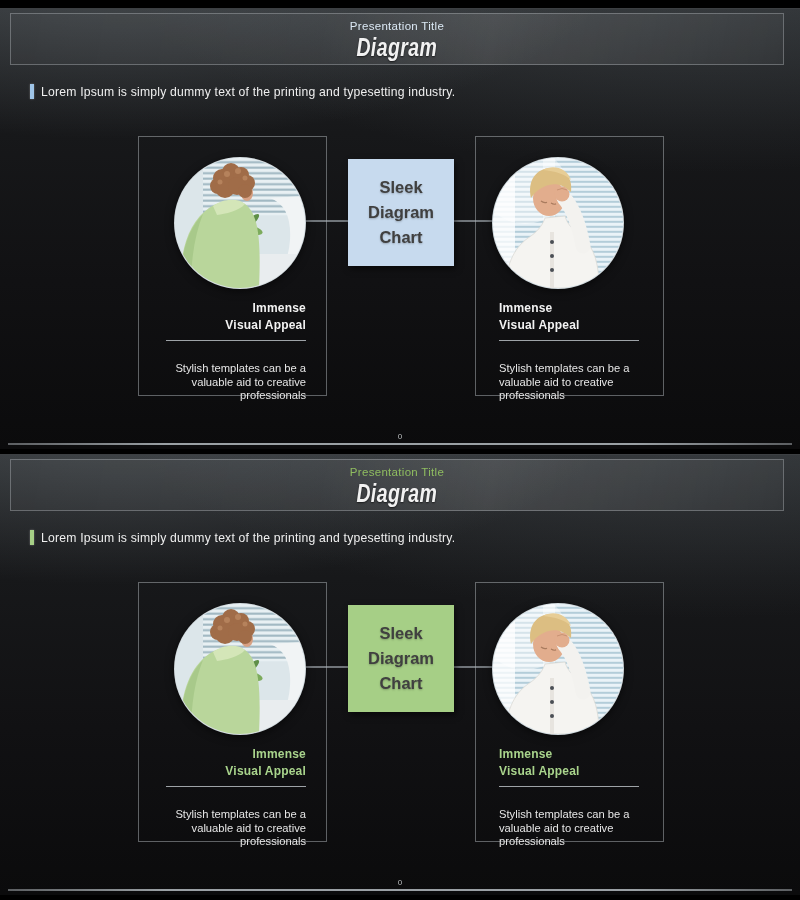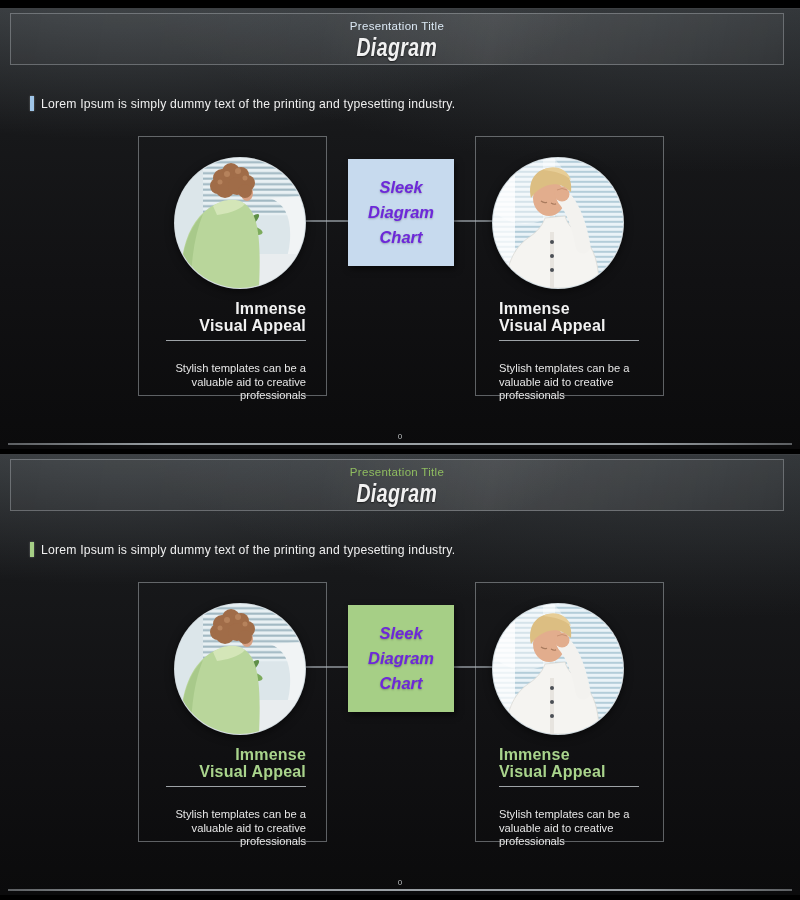--- a/index.html
+++ b/index.html
@@ -27,21 +27,21 @@
   }
   .pretitle{
     margin-top:6px;font-size:11.5px;letter-spacing:0.3px;color:var(--pretitle,#dbe8f4);
   }
   .slide-title{
     display:inline-block;margin-top:1px;font-size:25px;font-weight:bold;font-style:italic;
     color:var(--title,#f2f2f2);transform:scaleX(0.78);letter-spacing:0.5px;
     text-shadow:0 1px 2px rgba(0,0,0,0.6);
   }
 
-  .intro-row{position:absolute;left:30px;top:86px;height:17px;display:flex;align-items:center;}
+  .intro-row{position:absolute;left:30px;top:74px;height:17px;display:flex;align-items:center;}
   .intro-bar{width:4px;height:15px;background:var(--bar,#9fc5e8);margin-right:7px;box-shadow:0 0 2px rgba(255,255,255,0.4);}
   .intro-text{font-size:12.2px;color:#efefef;letter-spacing:0.2px;}
 
   .connector{position:absolute;left:240px;top:211px;width:318px;height:2px;background:#70757a;}
 
   .card{
     position:absolute;top:127px;width:187px;height:258px;
     border:1px solid rgba(175,181,186,0.5);
   }
   .card.left{left:138px;}
@@ -53,36 +53,36 @@
     top:148px;background:#dfe8ec;
   }
   .photo-circle.pc-left{left:174px;}
   .photo-circle.pc-right{left:492px;}
   .photo-circle svg{display:block;width:100%;height:100%;}
 
   .card-text{position:absolute;top:163px;}
   .card.left .card-text{left:12px;right:20px;text-align:right;}
   .card.right .card-text{left:23px;right:10px;text-align:left;}
   .card-heading{
-    font-size:16px;font-weight:bold;line-height:17px;color:var(--heading,#f2f2f2);
+    font-size:12px;font-weight:bold;line-height:17px;color:var(--heading,#f2f2f2);
     white-space:pre-line;letter-spacing:0.2px;
   }
   .card-divider{height:1px;background:#9ea3a7;width:140px;margin-top:6px;border:none;}
   .card.left .card-divider{margin-left:auto;margin-right:0;}
   .card.right .card-divider{margin-left:0;}
   .card-body{margin-top:21px;font-size:11.2px;line-height:13.5px;color:#e6e6e6;}
 
   .center-square{
     position:absolute;left:348px;top:150px;width:106px;height:107px;
     background:var(--accent,#c7daee);
     box-shadow:2px 3px 6px rgba(0,0,0,0.55);
     display:flex;align-items:center;justify-content:center;text-align:center;
   }
   .center-square-text{
-    font-size:16.5px;font-weight:bold;font-style:italic;color:#6d28d9;
+    font-size:16.5px;font-weight:bold;color:#404040;
     line-height:25px;white-space:pre-line;text-shadow:0 1px 2px rgba(0,0,0,0.25);
   }
 
   .bottom-rule{position:absolute;left:8px;right:8px;bottom:4px;height:2px;
     background:linear-gradient(90deg,#5c5f62,#9aa0a4 20%,#9aa0a4 80%,#5c5f62);}
   .page-number{
     position:absolute;left:0;right:0;bottom:8px;text-align:center;
     font-size:8px;color:#b9bcbe;
   }
   .hidden-defs{position:absolute;width:0;height:0;overflow:hidden;}

